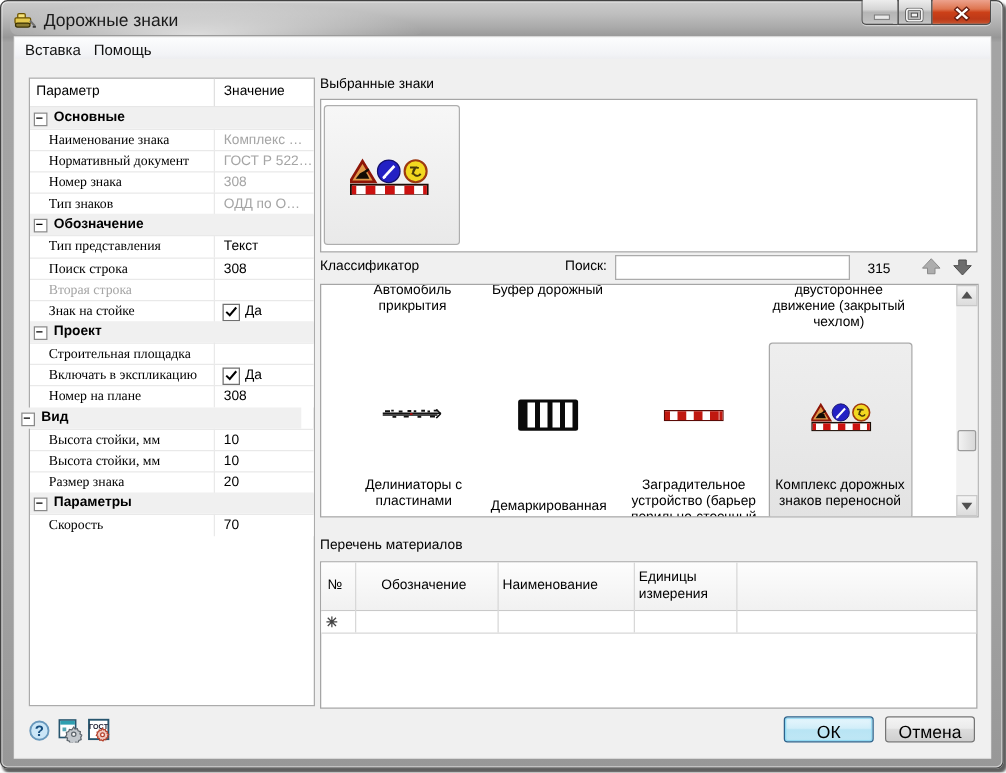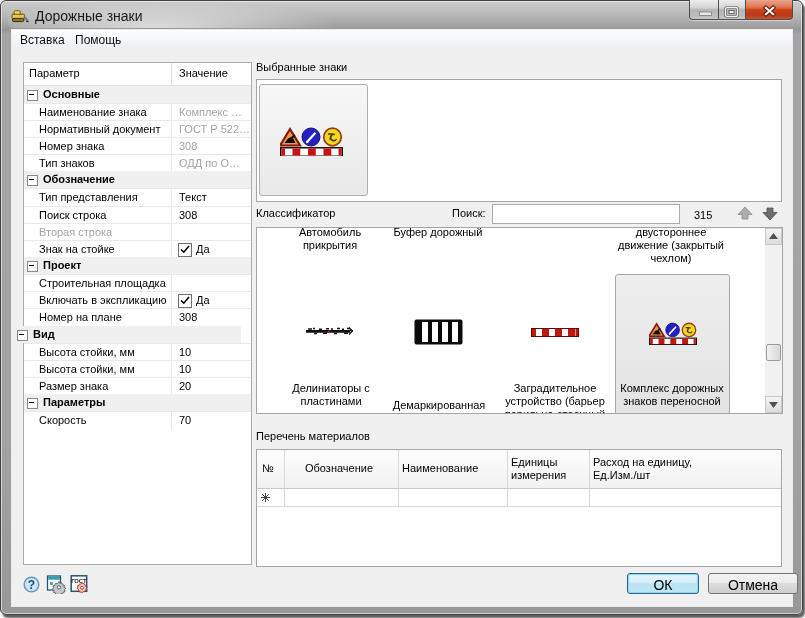--- a/index.html
+++ b/index.html
@@ -17,21 +17,21 @@
 #client{left:12px;top:30px;width:780px;height:576px;background:#F0F0F0;box-shadow:0 0 0 1px #ECECEC;}
 #menubar{left:12px;top:30px;width:780px;height:17px;background:linear-gradient(180deg,#FCFDFE,#F2F3F6 80%,#EDEEF1);}
 .menuitem{top:3px;font-size:12px;color:#111;}
 
 #pgrid{left:23px;top:62px;width:229px;height:503px;box-sizing:border-box;border:1px solid #ABABAB;background:#fff;}
 .pgrow{position:absolute;left:0;width:227px;height:17px;font-size:11px;}
 .cat{background:#F0F0F0;font-weight:bold;color:#000;}
 .cat .lbl{position:absolute;left:19px;top:2px;}
 .box{position:absolute;left:3px;top:4px;width:9px;height:9px;border:1px solid #898989;background:#fff;}
 .box::after{content:"";position:absolute;left:1px;top:3px;width:5px;height:1px;background:#000;}
-.prow .lbl{position:absolute;left:15px;top:2px;color:#000;white-space:nowrap;}
+.prow .lbl{position:absolute;left:15px;top:2px;color:#000;white-space:nowrap;font-family:Liberation Serif, serif;}
 .prow .val{position:absolute;left:155px;top:2px;color:#000;white-space:nowrap;}
 .prow{border-top:1px solid #E9E9E9;background:#fff;}
 .prow .vline{position:absolute;left:147px;top:-1px;width:1px;height:18px;background:#E9E9E9;}
 .gray{color:#A5A5A5 !important;}
 .chk{position:absolute;left:154px;top:2px;width:12px;height:12px;border:1px solid #707070;background:#fff;}
 .lab{font-size:11px;color:#000;}
 
 .sunken{box-sizing:border-box;border:1px solid #A5A5A5;background:#fff;}
 #lb1{left:256px;top:79px;width:526px;height:123px;}
 #tile1{left:259px;top:84px;width:109px;height:112px;box-sizing:border-box;border:1px solid #AEAEAE;border-radius:3px;background:linear-gradient(180deg,#F7F7F7,#E9E9E9);}
@@ -46,21 +46,21 @@
 #mtable{left:256px;top:449px;width:526px;height:118px;}
 .th{position:absolute;font-size:11px;color:#000;line-height:13px;}
 .tvl{position:absolute;top:0;width:1px;height:56px;background:#D8D8D8;}
 #mtable .hrow{position:absolute;left:0;top:0;width:524px;height:38px;background:linear-gradient(180deg,#FDFDFD,#F1F1F1);border-bottom:1px solid #C9C9C9;}
 #starrow{position:absolute;left:0;top:39px;width:524px;height:17px;border-bottom:1px solid #D8D8D8;background:#fff;}
 
 .btn{box-sizing:border-box;font-size:14px;text-align:center;}
 #okbtn{left:627px;top:573px;width:72px;height:21px;border:1px solid #2C628B;border-radius:3px;
 background:linear-gradient(180deg,#E9F7FD 0%,#D2EEF9 45%,#B8E4F4 52%,#C0E7F5 100%);
 box-shadow:inset 0 0 0 1px #8FD8F2, inset 0 0 3px #A8DEF2;}
-#cancelbtn{left:708px;top:573px;width:90px;height:21px;border:1px solid #757575;border-radius:3px;
+#cancelbtn{left:708px;top:573px;width:72px;height:21px;border:1px solid #757575;border-radius:3px;
 background:linear-gradient(180deg,#F4F4F4 0%,#EBEBEB 45%,#DDDDDD 50%,#CFCFCF 100%);}
 .btn span{position:relative;top:3px;color:#000;}
 </style></head>
 <body>
 <div class="abs" id="frame"></div>
 <div class="abs" id="titleglow"></div>
 <svg class="abs" style="left:11px;top:10px" width="18" height="13" viewBox="0 0 18 13">
   <rect x="3.2" y="0.8" width="6" height="5" rx="1" fill="#F4E27A" stroke="#6B5200" stroke-width="1"></rect>
   <rect x="1" y="4.2" width="12.5" height="4.6" rx="1" fill="#E3C84E" stroke="#6B5200" stroke-width="1"></rect>
   <rect x="1.4" y="8.4" width="11.6" height="3.2" rx="1.6" fill="#8A7A30" stroke="#3A3000" stroke-width="1"></rect>
@@ -283,21 +283,20 @@
 </div>
 
 <span class="abs lab" style="left:256px;top:430px">Перечень материалов</span>
 <div class="abs sunken" id="mtable">
   <div class="hrow"></div>
   <div id="starrow"></div>
   <span class="th" style="left:5px;top:12px">№</span>
   <span class="th" style="left:48px;top:12px">Обозначение</span>
   <span class="th" style="left:145px;top:12px">Наименование</span>
   <span class="th" style="left:254px;top:6px">Единицы<br>измерения</span>
-  <span class="th" style="left:336px;top:6px">Расход на единицу,<br>Ед.Изм./шт</span>
   <div class="tvl" style="left:27px"></div>
   <div class="tvl" style="left:141px"></div>
   <div class="tvl" style="left:250px"></div>
   <div class="tvl" style="left:332px"></div>
   <svg style="position:absolute;left:4px;top:43px" width="9" height="9" viewBox="0 0 9 9">
       <path d="M4.5 0 V9 M0 4.5 H9 M1.2 1.2 L7.8 7.8 M7.8 1.2 L1.2 7.8" stroke="#444" stroke-width="1"></path>
     </svg>
 </div>
 
 <svg class="abs" style="left:23px;top:576px" width="17" height="17" viewBox="0 0 17 17">

